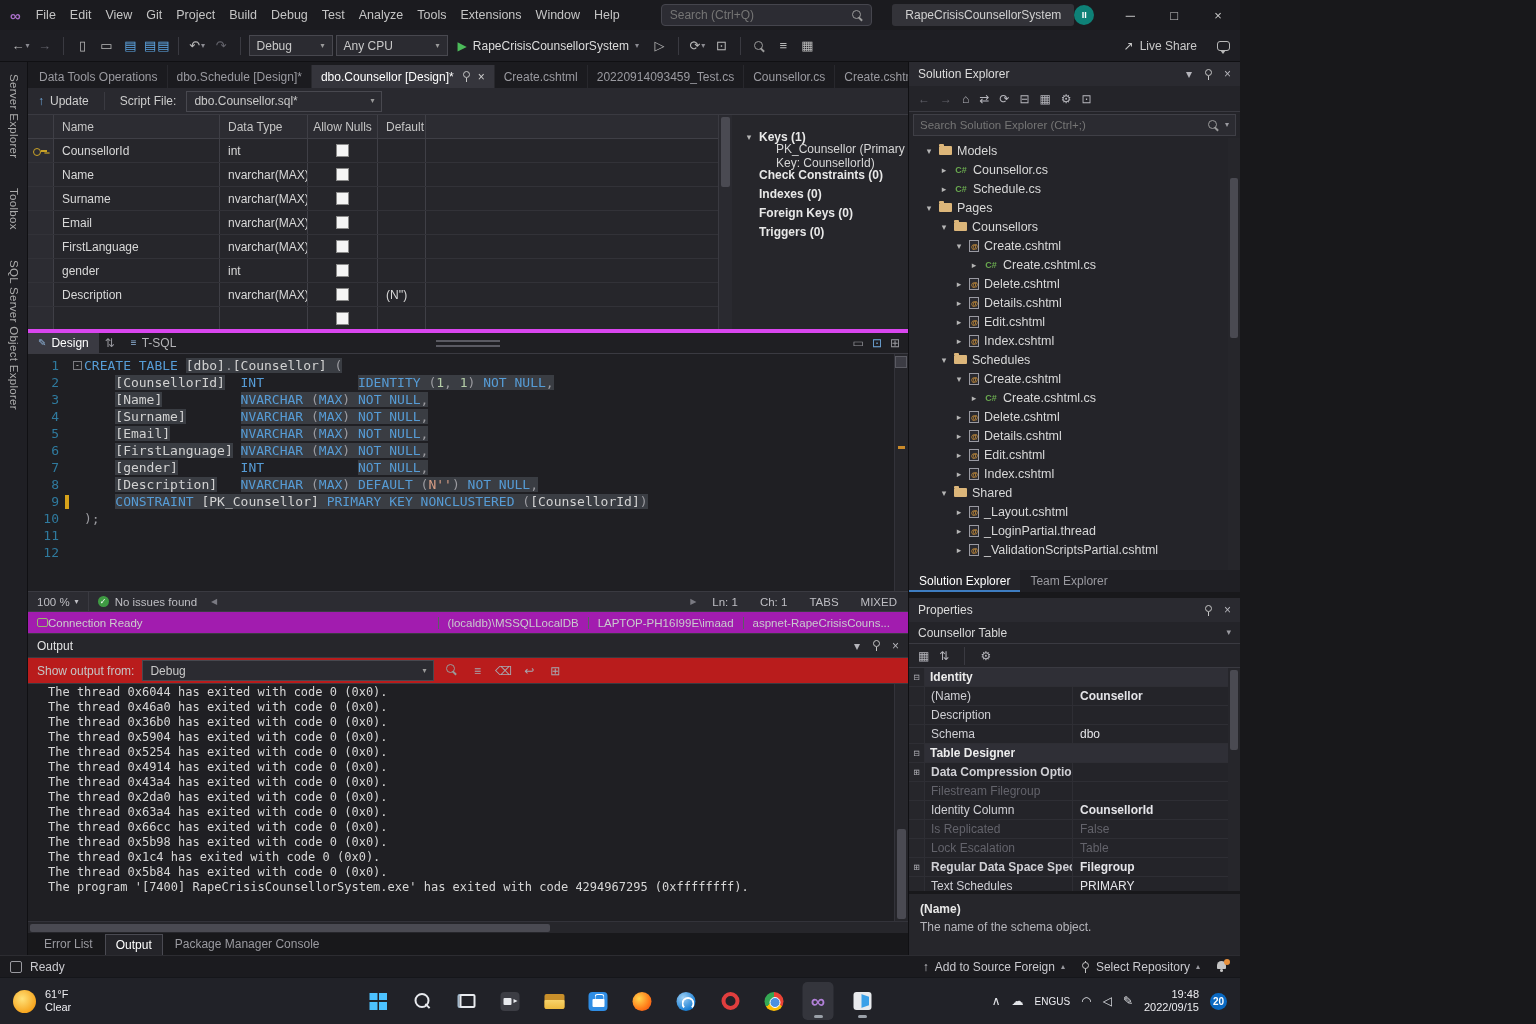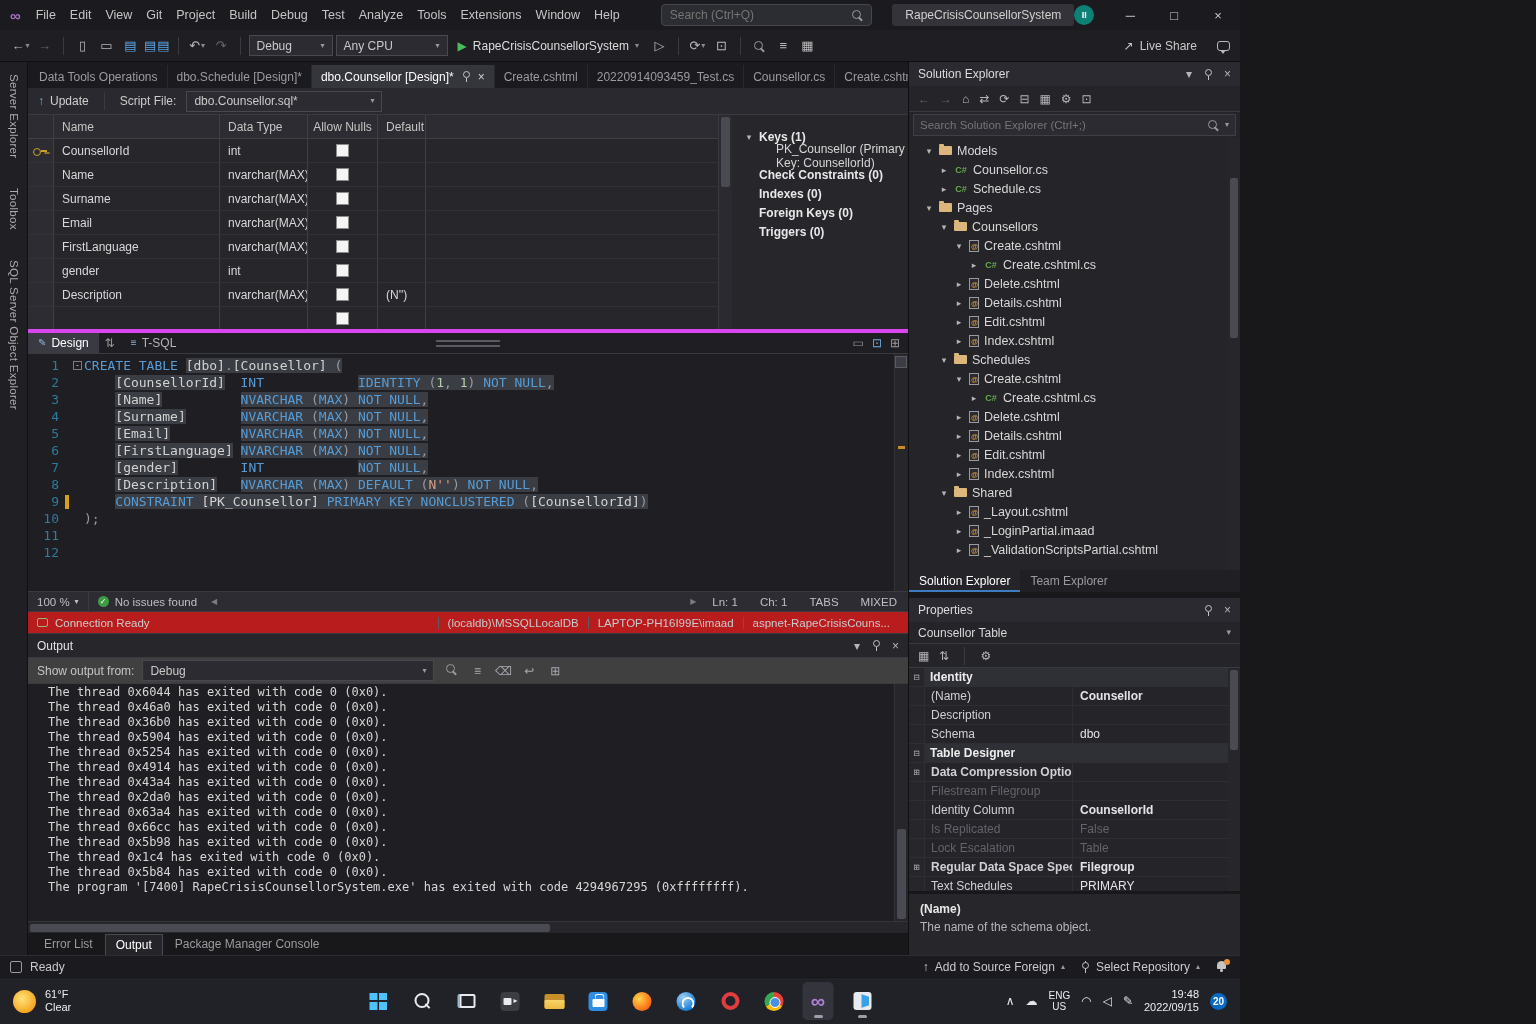--- a/index.html
+++ b/index.html
@@ -112,30 +112,30 @@
 .code-vscroll .mk{position:absolute;left:3px;right:3px;height:3px;background:#c98a2a;top:92px}
 .split-grip{position:absolute;right:1px;top:2px;width:12px;height:12px;background:#3c3c44;border:1px solid #5a5a62}
 
 .estatus{height:20px;background:#2c2c32;display:flex;align-items:center;font-size:11.5px;color:#bfbfc4;border-bottom:1px solid #3a3a41;flex:0 0 auto}
 .zoom{display:flex;align-items:center;gap:5px;padding:0 9px;border-right:1px solid #3a3a41;height:100%}
 .issues{display:flex;align-items:center;gap:6px;padding:0 9px}
 .check-dot{width:11px;height:11px;border-radius:50%;background:#3f9b43;color:#fff;font-size:8px;display:flex;align-items:center;justify-content:center}
 .hstrip{flex:1;display:flex;align-items:center;justify-content:space-between;padding:0 5px;color:#7a7a82;font-size:8px}
 .stat-item{padding:0 11px;white-space:nowrap}
 
-.connbar{height:22px;background:#b91c1c;display:flex;align-items:center;gap:7px;padding:0 9px;font-size:11.5px;border-bottom:1px solid #3a3a41;flex:0 0 auto}
+.connbar{height:22px;background:#a21caf;display:flex;align-items:center;padding:0 9px;font-size:11.5px;border-bottom:1px solid #3a3a41;flex:0 0 auto}
 .plug{width:11px;height:9px;border:1.5px solid #9ab86f;border-radius:2px;position:relative}
 .conn-right{margin-left:auto;display:flex}
 .conn-item{border-left:1px solid #5c5c64;padding:0 9px;white-space:nowrap;color:#c9c9ce}
 
 .output{flex:1;display:flex;flex-direction:column;min-height:0;background:#1f1f23}
 .out-header{height:24px;display:flex;align-items:center;padding:0 9px;background:#26262b;border-bottom:1px solid #3a3a41;flex:0 0 auto}
 .out-title{color:#e2e2e2}
 .hicons{margin-left:auto;display:flex;align-items:center;gap:11px;color:#b5b5bb}
-.out-controls{height:26px;display:flex;align-items:center;gap:8px;padding:0 9px;background:#404040;border-bottom:1px solid #3a3a41;flex:0 0 auto;color:#c5c5c5}
+.out-controls{height:26px;display:flex;align-items:center;gap:8px;padding:0 9px;background:#b91c1c;border-bottom:1px solid #3a3a41;flex:0 0 auto;color:#c5c5c5}
 .out-combo{width:292px}
 .oicon{color:#a8a8b0;font-size:12px;min-width:18px;text-align:center}
 .out-log{flex:1;overflow:hidden;padding:1px 0 0 20px;font-family:"DejaVu Sans Mono",monospace;font-size:12px;color:#d6d6d6}
 .out-line{height:15px;line-height:15px;white-space:pre}
 .out-body{flex:1;display:flex;min-height:0}
 .out-vs{width:14px;background:#26262b;border-left:1px solid #33333a;position:relative;flex:0 0 auto}
 .out-hscroll{height:12px;background:#26262b;border-top:1px solid #33333a;position:relative;flex:0 0 auto}
 .hthumb{position:absolute;top:2px;height:8px;background:#4a4a52;border-radius:2px}
 .panel-tabs{height:22px;background:#18181b;display:flex;align-items:center;gap:2px;padding-left:6px;flex:0 0 auto}
 .ptab{padding:0 10px;height:21px;line-height:21px;color:#9a9aa0;font-size:12px}
@@ -191,21 +191,21 @@
 .taskbar{height:47px;background:#212228;border-top:1px solid #15161a;display:flex;align-items:center;position:relative;flex:0 0 auto}
 .weather{display:flex;align-items:center;gap:9px;padding-left:13px}
 .sun{width:23px;height:23px;border-radius:50%;background:radial-gradient(circle at 40% 38%,#ffe27a,#f6a21a 75%)}
 .wtxt{display:flex;flex-direction:column;font-size:11px;line-height:13px;color:#ececf0}
 .tb-center{position:absolute;left:50%;transform:translateX(-50%);display:flex;gap:13px;align-items:center;height:100%}
 .tb-btn{width:31px;height:38px;border-radius:5px;display:flex;align-items:center;justify-content:center;position:relative}
 .tb-btn.active{background:#34353c}
 .tb-btn.open::after{content:"";position:absolute;bottom:2px;left:50%;transform:translateX(-50%);width:9px;height:3px;border-radius:2px;background:#9aa0a8}
 .tray{margin-left:auto;display:flex;align-items:center;gap:11px;padding-right:13px;color:#e2e4e8}
 .tray .g{font-size:12px}
-.lang{display:flex;flex-direction:column;align-items:center;font-size:10px;line-height:11px;color:#ececf0}
+.lang{display:flex;flex-direction:row;align-items:center;font-size:10px;line-height:11px;color:#ececf0}
 .clock{display:flex;flex-direction:column;align-items:flex-end;font-size:11px;line-height:13px;color:#ececf0}
 .badge{min-width:17px;height:17px;border-radius:50%;background:#0a69c2;color:#fff;font-size:10px;font-weight:bold;display:flex;align-items:center;justify-content:center;padding:0 2px}
 
 .ic-start{width:17px;height:17px;position:relative}
 .ic-start::before,.ic-start::after{content:"";position:absolute;width:7.5px;height:7.5px;background:#4cc2ff}
 .ic-start::before{left:0;top:0;box-shadow:9.5px 0 0 #4cc2ff}
 .ic-start::after{left:0;top:9.5px;box-shadow:9.5px 0 0 #4cc2ff}
 .ic-search{position:relative;width:18px;height:18px}
 .ic-search::before{content:"";position:absolute;width:11px;height:11px;border:2px solid #e8eaee;border-radius:50%;left:1px;top:1px}
 .ic-search::after{content:"";position:absolute;width:6px;height:2px;background:#e8eaee;transform:rotate(45deg);left:11px;top:13px}
@@ -835,21 +835,21 @@
               <span>Shared</span>
             </div>
             <div class="titem" style="padding-left: 45px;">
               <span class="exp closed"></span>
               <span class="ico-page"></span>
               <span>_Layout.cshtml</span>
             </div>
             <div class="titem" style="padding-left: 45px;">
               <span class="exp closed"></span>
               <span class="ico-page"></span>
-              <span>_LoginPartial.imaad</span>
+              <span>_LoginPartial.thread</span>
             </div>
             <div class="titem" style="padding-left: 45px;">
               <span class="exp closed"></span>
               <span class="ico-page"></span>
               <span>_ValidationScriptsPartial.cshtml</span>
             </div>
           </div>
         <div class="se-tabs" id="setabs">
             <div class="setab active">Solution Explorer</div>
             <div class="setab">Team Explorer</div>

